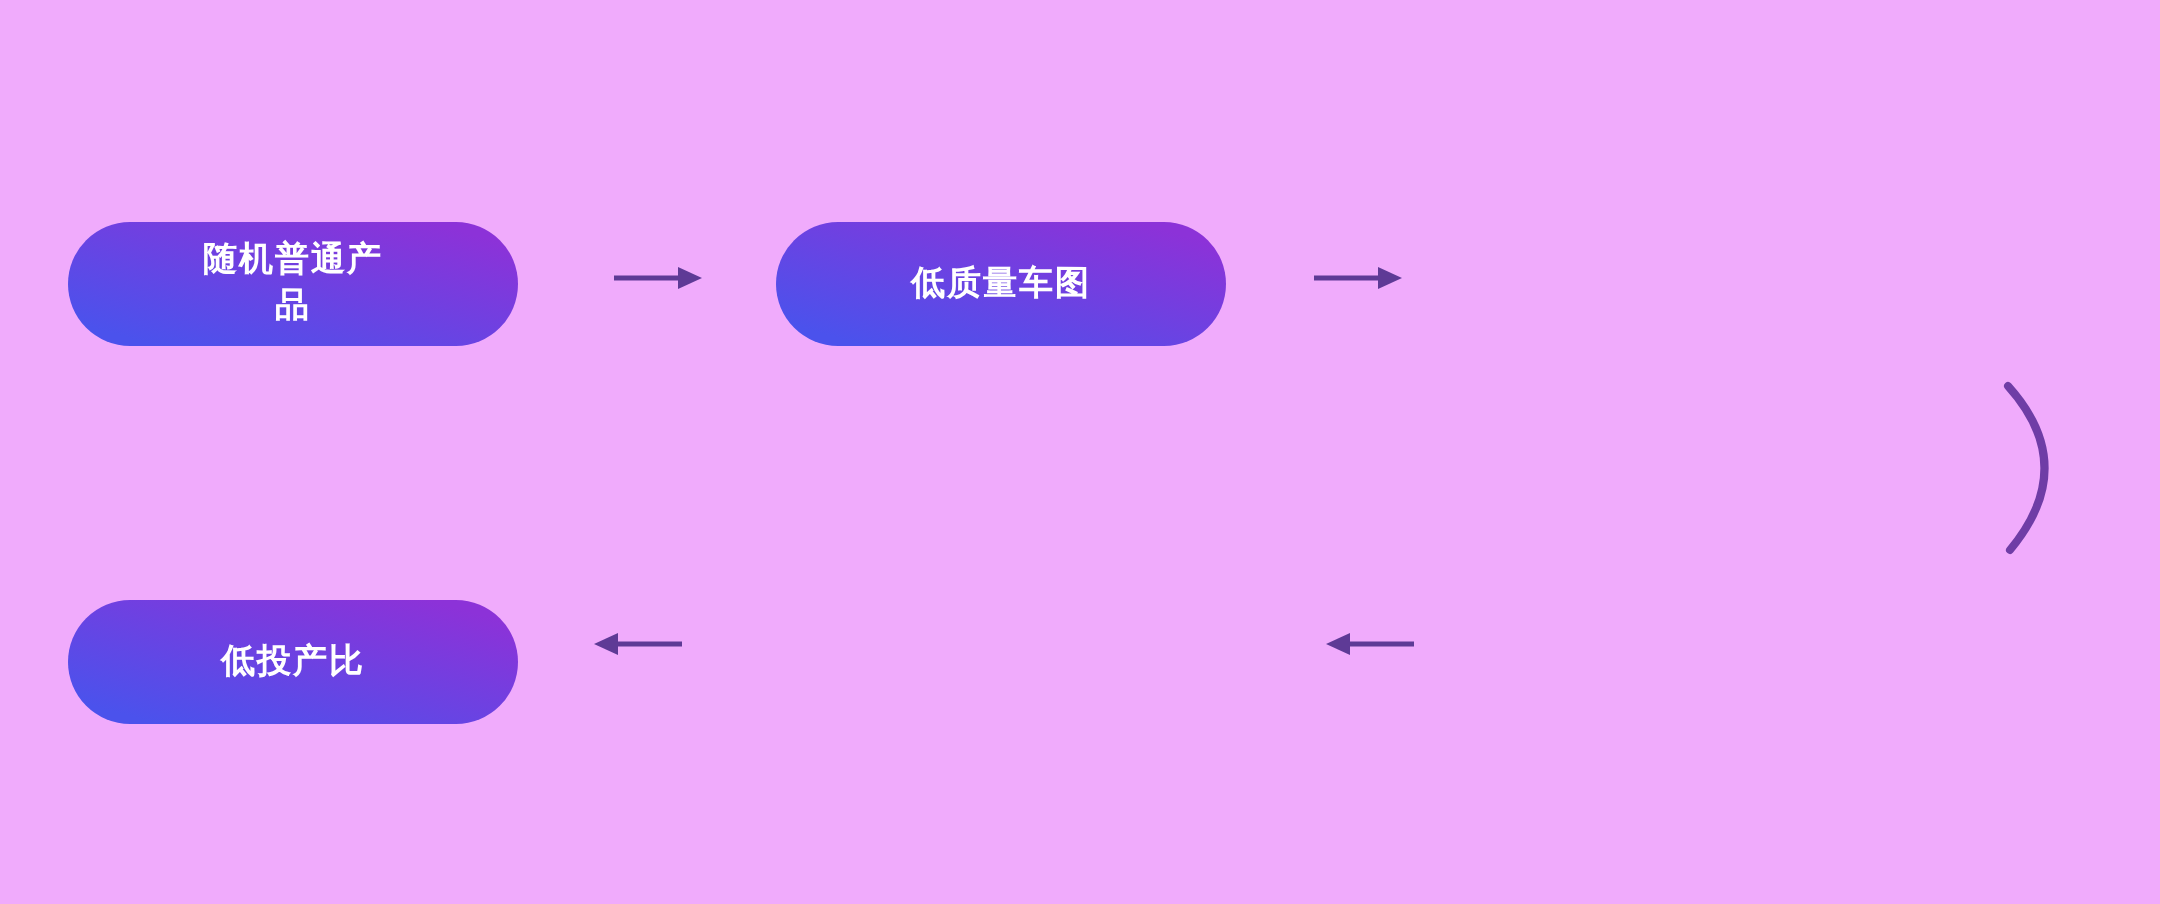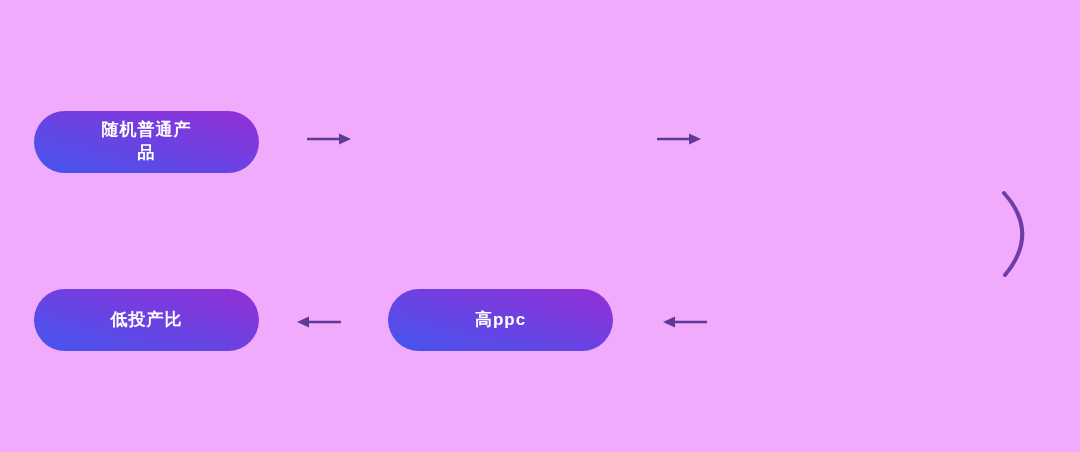--- a/index.html
+++ b/index.html
@@ -31,21 +31,21 @@
     font-size: 17px;
     font-weight: bold;
     letter-spacing: 1px;
     line-height: 1.35;
     white-space: pre-line;
   }
   .c1 { left: 34px; }
   .c2 { left: 388px; }
   .c3 { left: 745px; }
   .r1 { top: 111px; }
-  .r2 { top: 289px; }
+  .r2 { top: 300px; }
   .connector {
     position: absolute;
     display: block;
   }
   .arrow-1 { left: 306px; top: 132px; }
   .arrow-2 { left: 656px; top: 132px; }
   .arrow-3 { left: 662px; top: 315px; }
   .arrow-4 { left: 296px; top: 315px; }
   .curve-1 { left: 994px; top: 188px; }
 </style>
@@ -57,40 +57,40 @@
   <div class="pill r1 c1">
     <span class="pill-label">随机普通产
 品</span>
   </div>
 
   <svg class="connector arrow-1" width="46" height="14" viewBox="0 0 46 14" xmlns="http://www.w3.org/2000/svg">
     <line x1="1" y1="7" x2="34" y2="7" stroke="#5e3a96" stroke-width="2.6"></line>
     <polygon points="33,1.5 45,7 33,12.5" fill="#5e3a96"></polygon>
   </svg>
 
+  <div class="pill r1 c2">
+    <span class="pill-label">低质量车图</span>
+  </div>
 
   <svg class="connector arrow-2" width="46" height="14" viewBox="0 0 46 14" xmlns="http://www.w3.org/2000/svg">
     <line x1="1" y1="7" x2="34" y2="7" stroke="#5e3a96" stroke-width="2.6"></line>
     <polygon points="33,1.5 45,7 33,12.5" fill="#5e3a96"></polygon>
   </svg>
 
 
   <svg class="connector curve-1" width="48" height="92" viewBox="0 0 48 92" xmlns="http://www.w3.org/2000/svg">
     <path d="M 10 5 Q 46 45 11 87" fill="none" stroke="#6f3da6" stroke-width="4" stroke-linecap="round"></path>
   </svg>
 
 
   <svg class="connector arrow-3" width="46" height="14" viewBox="0 0 46 14" xmlns="http://www.w3.org/2000/svg">
     <line x1="12" y1="7" x2="45" y2="7" stroke="#5e3a96" stroke-width="2.6"></line>
     <polygon points="13,1.5 1,7 13,12.5" fill="#5e3a96"></polygon>
   </svg>
 
-  <div class="pill r2 c2">
-    <span class="pill-label">高ppc</span>
-  </div>
 
   <svg class="connector arrow-4" width="46" height="14" viewBox="0 0 46 14" xmlns="http://www.w3.org/2000/svg">
     <line x1="12" y1="7" x2="45" y2="7" stroke="#5e3a96" stroke-width="2.6"></line>
     <polygon points="13,1.5 1,7 13,12.5" fill="#5e3a96"></polygon>
   </svg>
 
   <div class="pill r2 c1">
     <span class="pill-label">低投产比</span>
   </div>
 

